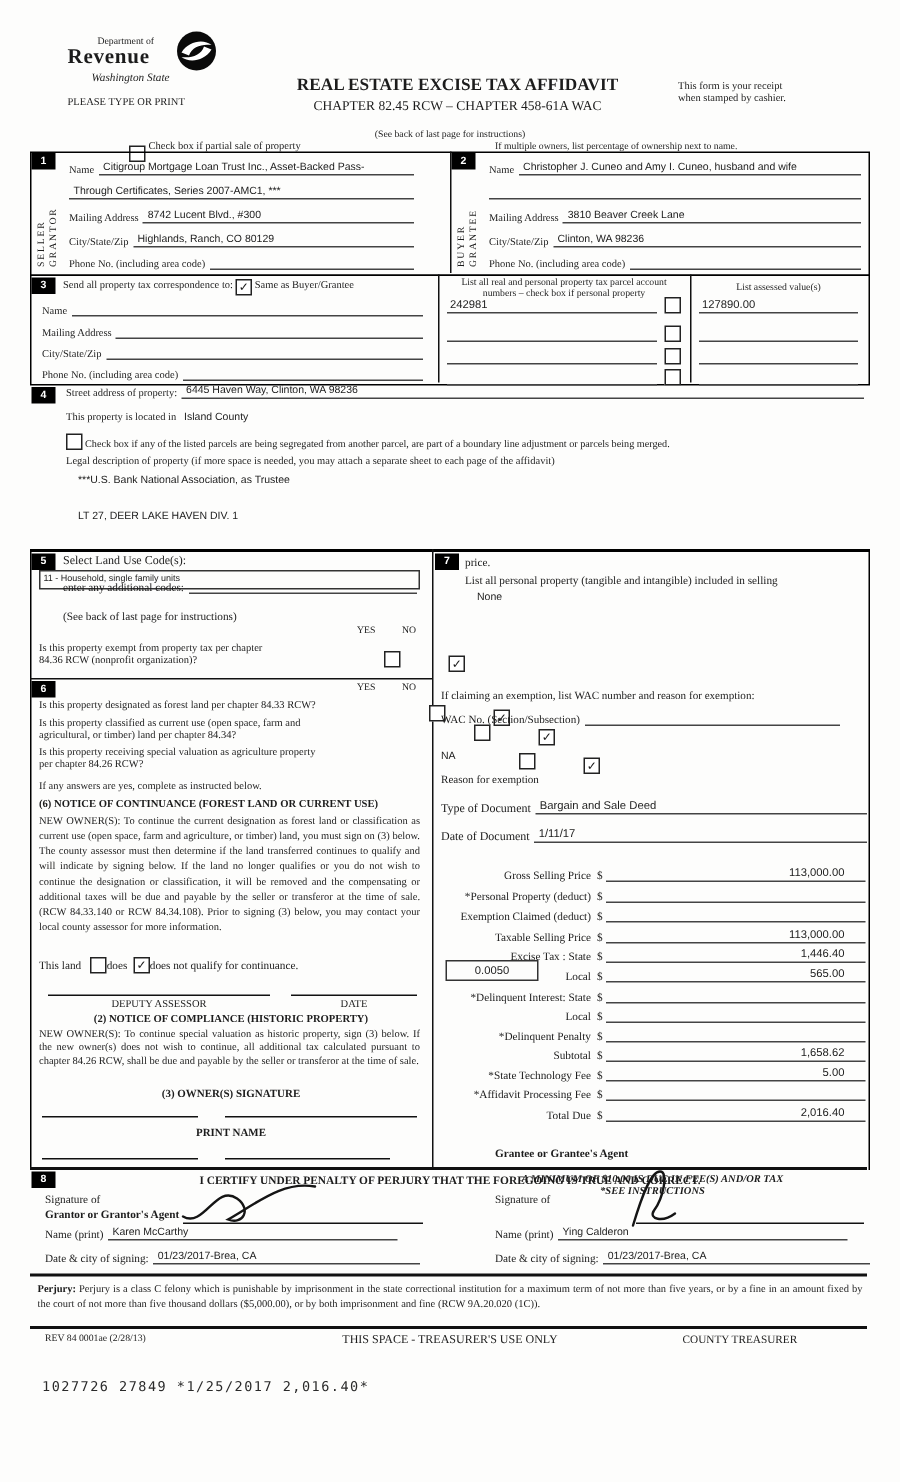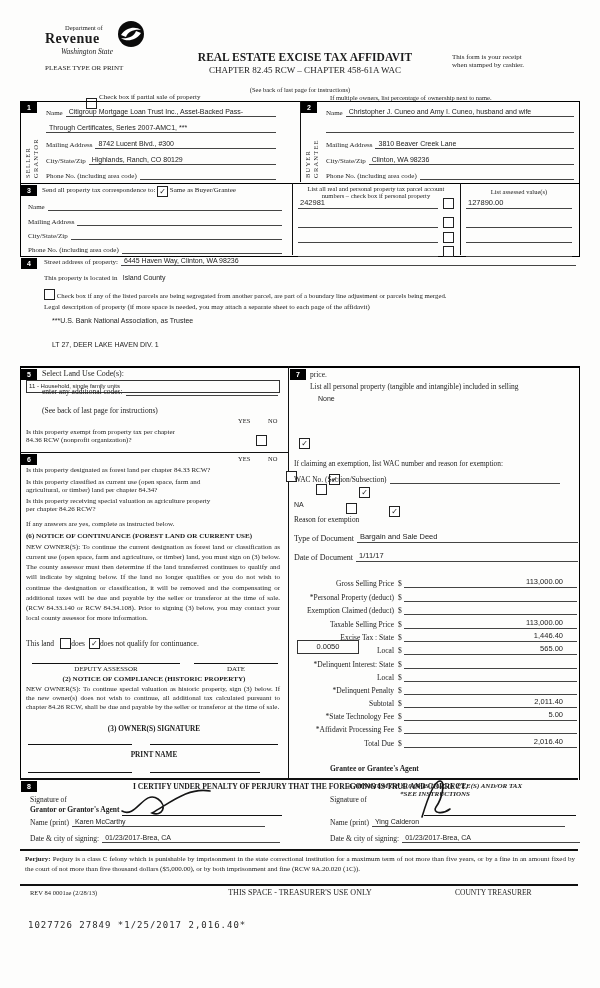--- a/index.html
+++ b/index.html
@@ -340,21 +340,21 @@
       <span class="fu"></span>
   </div>
   <div class="fee" style="top:683px;">
     <span class="fl">*Delinquent Penalty</span>
       <span class="d">$</span>
       <span class="fu"></span>
   </div>
   <div class="fee" style="top:696px;">
     <span class="fl">Subtotal</span>
       <span class="d">$</span>
-      <span class="fu">2,011.40</span>
+      <span class="fu">1,658.62</span>
   </div>
   <div class="fee" style="top:709px;">
     <span class="fl">*State Technology Fee</span>
       <span class="d">$</span>
       <span class="fu">5.00</span>
   </div>
   <div class="fee" style="top:722px;">
     <span class="fl">*Affidavit Processing Fee</span>
       <span class="d">$</span>
       <span class="fu"></span>

